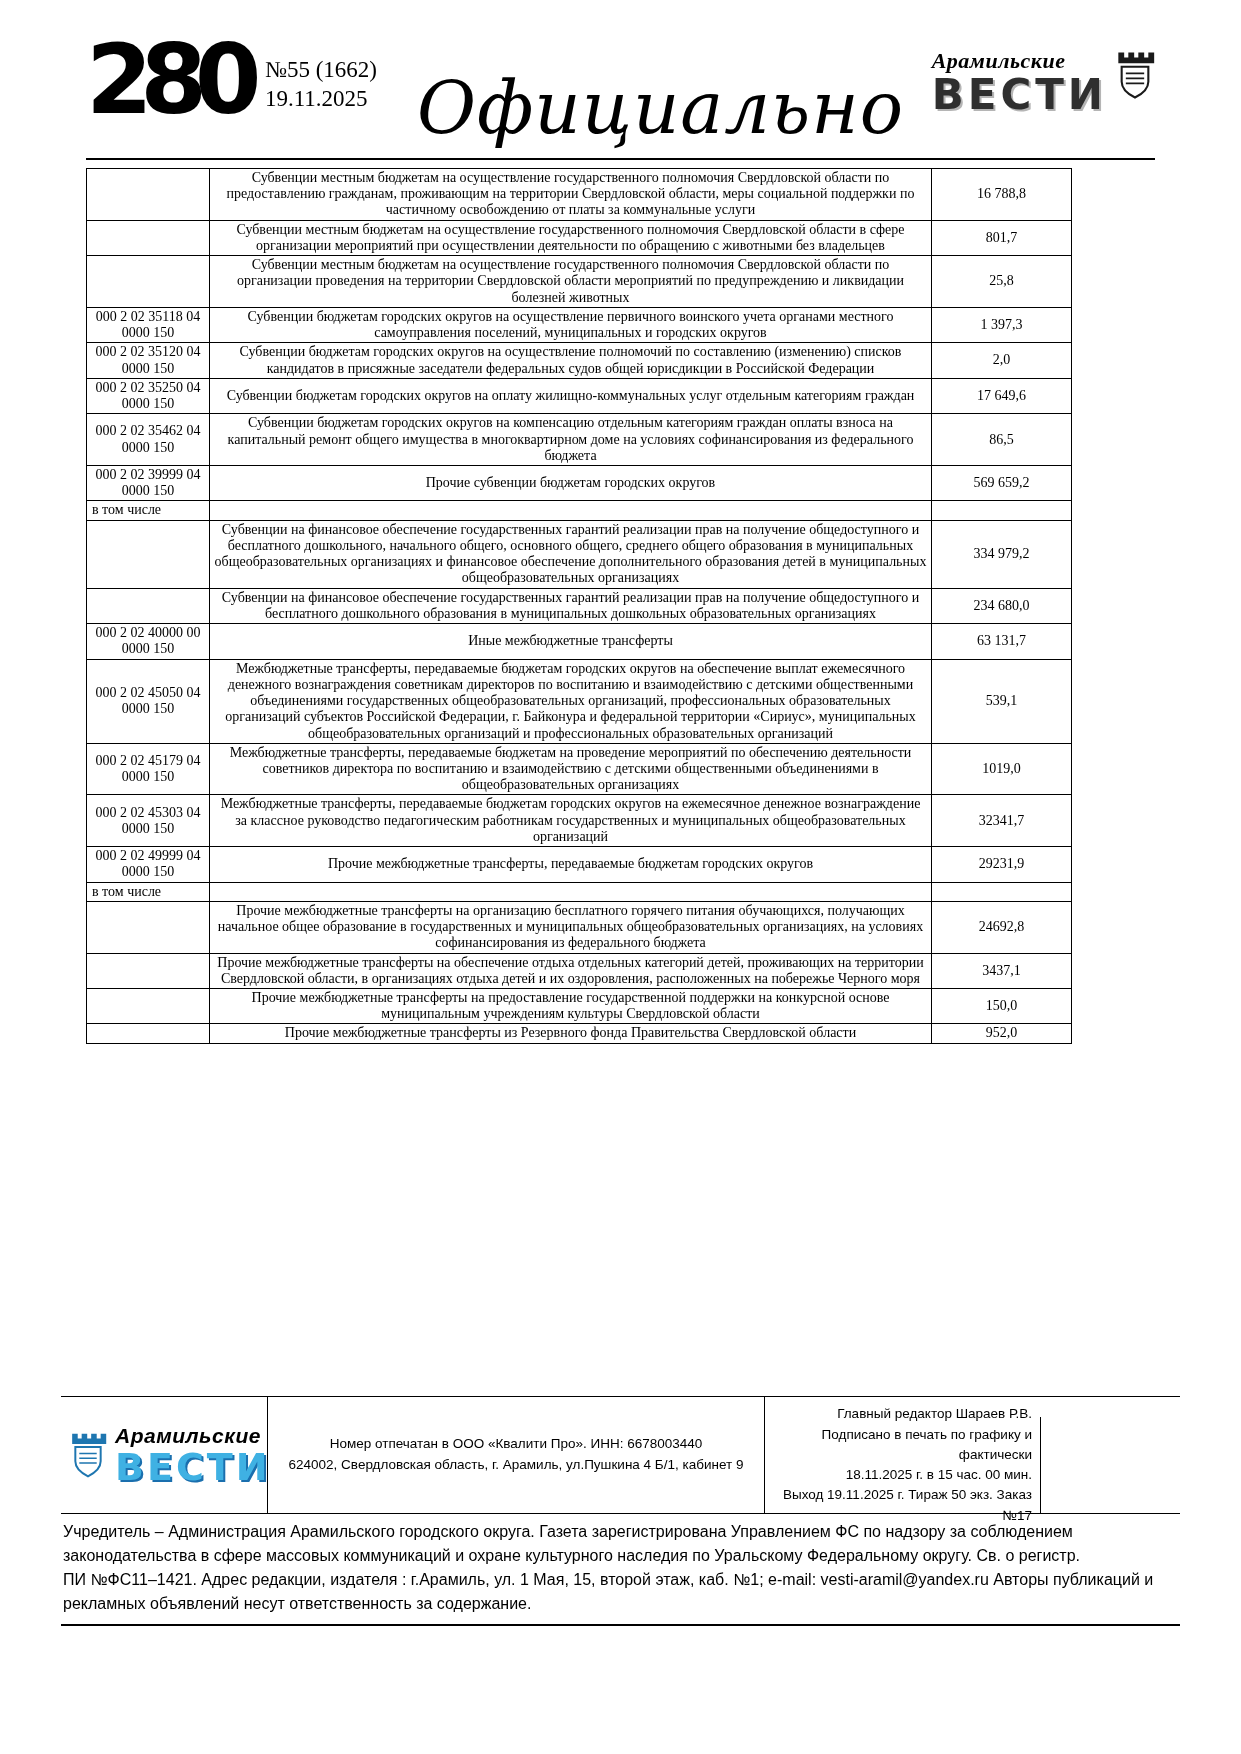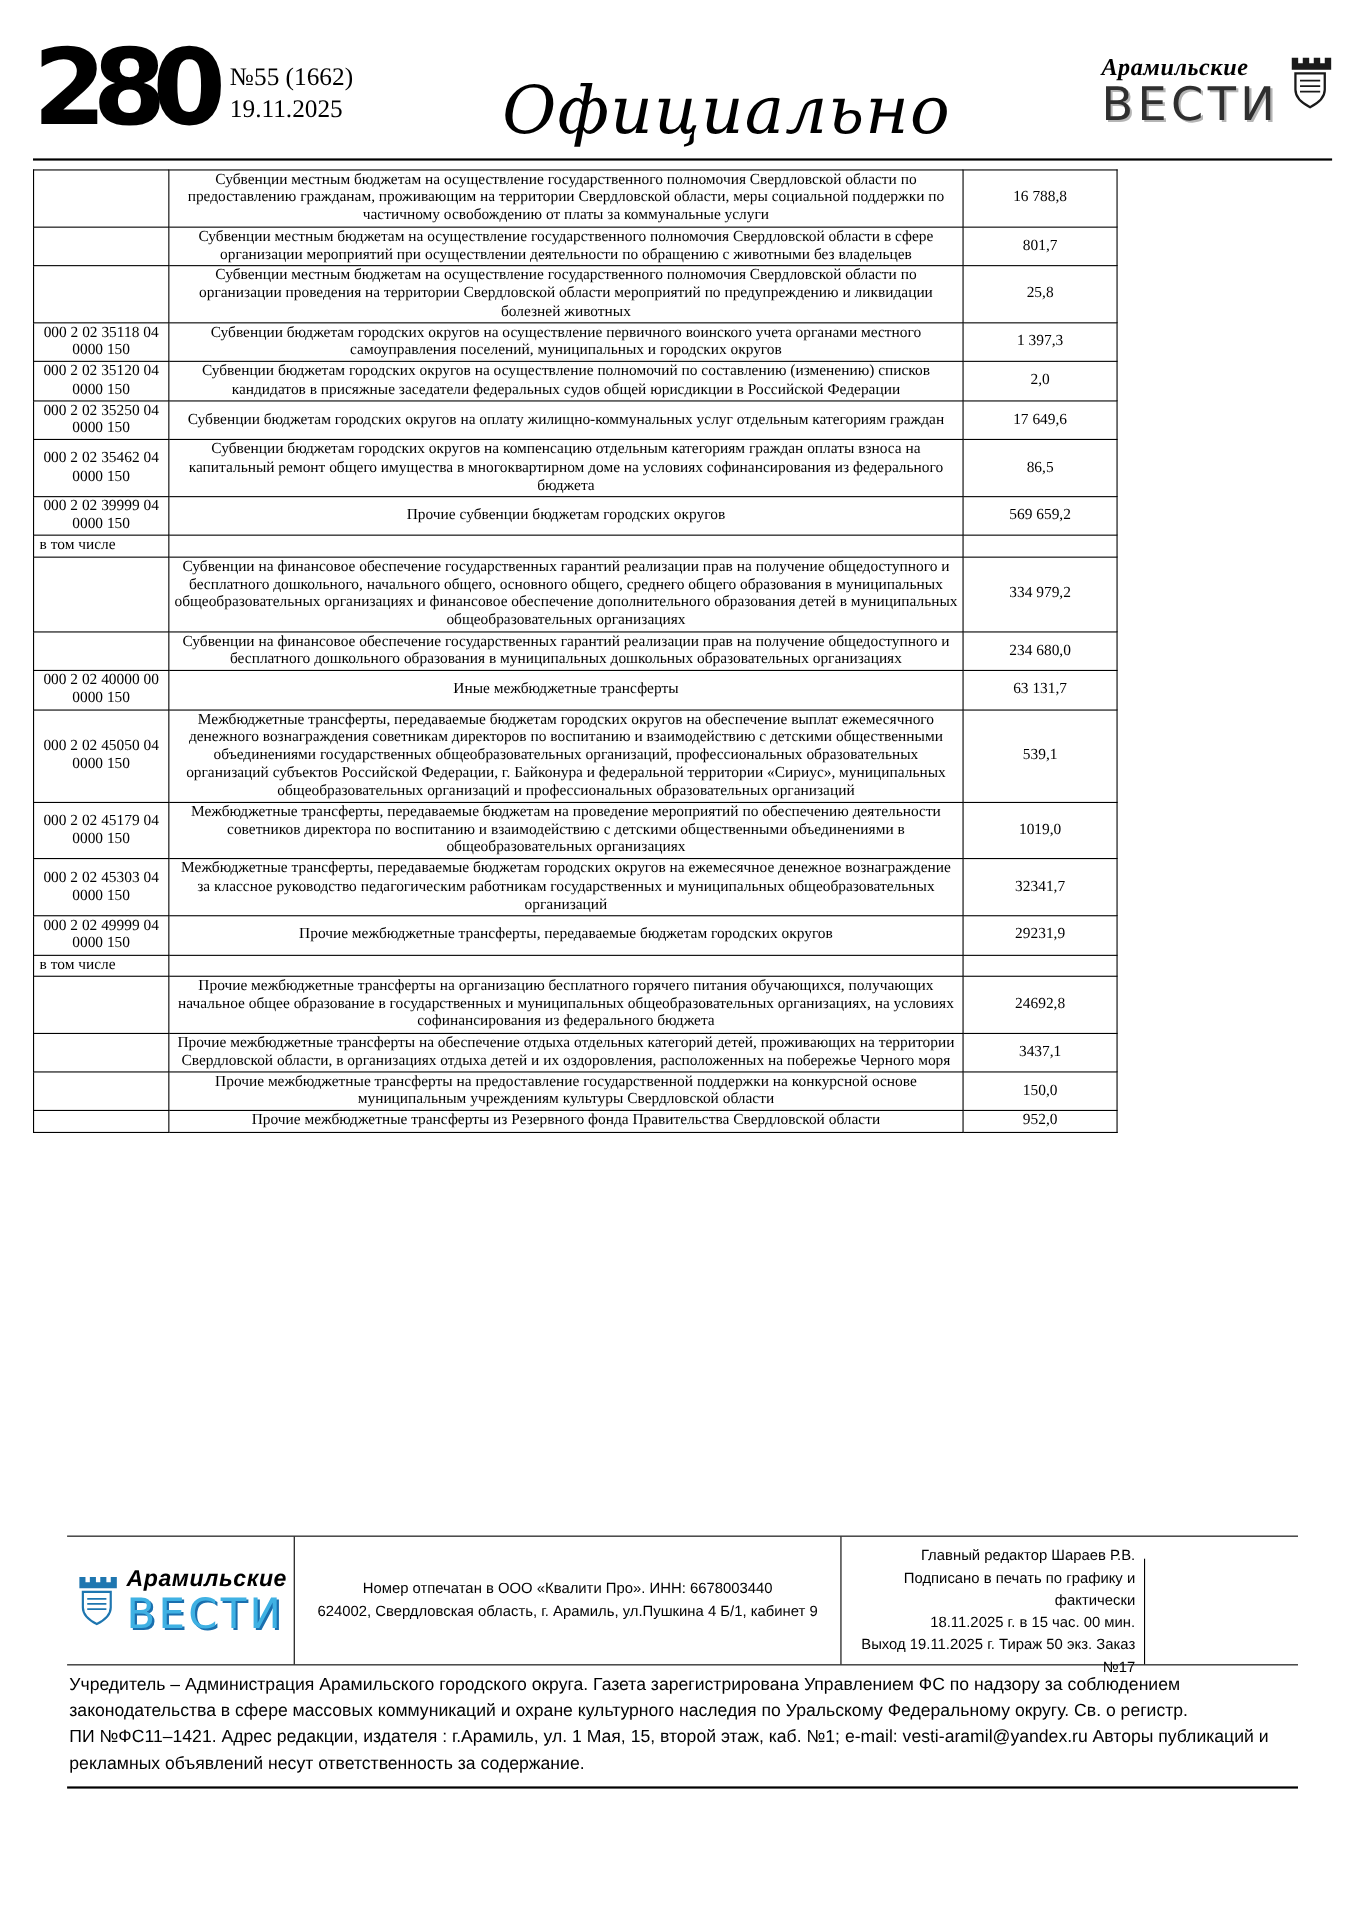--- a/index.html
+++ b/index.html
@@ -1,39 +1,39 @@
 <!DOCTYPE html>
 <html lang="ru"><head>
 <meta charset="utf-8">
 <style>
   * { margin:0; padding:0; box-sizing:border-box; }
   html,body { background:#ffffff; }
   body { font-family:"Liberation Serif","DejaVu Serif",serif; color:#000; }
 
-  .page { position:relative; width:1241px; height:1754px; background:#fff; padding:40px 30px 0; overflow:hidden; }
+  .page { position:relative; width:1241px; height:1754px; background:#fff; padding:40px 86px 0; overflow:hidden; }
 
   
   .masthead { display:flex; align-items:flex-start; }
   .masthead-left { display:flex; align-items:flex-start; width:330px; }
   .page-number {
     font-family:"DejaVu Sans","Liberation Sans",sans-serif;
     font-weight:bold; font-size:96px; line-height:0.84; letter-spacing:-0.13em;
   }
   .issue-block { margin-left:16px; padding-top:16px; font-size:23px; line-height:1.25; }
   .section-title {
     flex:1; text-align:center; font-style:italic; font-weight:500;
     font-family:"DejaVu Serif","Liberation Serif",serif;
-    font-size:60px; padding-top:26px; letter-spacing:1px;
+    font-size:72px; padding-top:26px; letter-spacing:1px;
   }
   .brand { display:flex; align-items:flex-start; gap:8px; padding-top:8px; width:250px; justify-content:flex-end; }
   .brand-text { text-align:left; }
   .brand-top { font-size:22px; font-weight:bold; font-style:italic; letter-spacing:0.5px; white-space:nowrap; }
   .brand-bottom {
     font-family:"DejaVu Sans","Liberation Sans",sans-serif;
-    font-size:42px; font-weight:normal; letter-spacing:4px; line-height:1.0;
+    font-size:42px; font-weight:bold; letter-spacing:4px; line-height:1.0;
   }
   .vesti-dark { color:#2f2f2f; text-shadow:2px 2px 0 #b5b5b5; }
   .vesti-blue { color:#3fb1e3; text-shadow:2px 2px 0 #1a6fae; }
   .emblem-svg { display:block; }
   .emblem-dark { color:#1a1a1a; }
   .emblem-blue { color:#1e76b0; }
 
   .rule { border-top:2px solid #000; margin-top:8px; }
 
   

